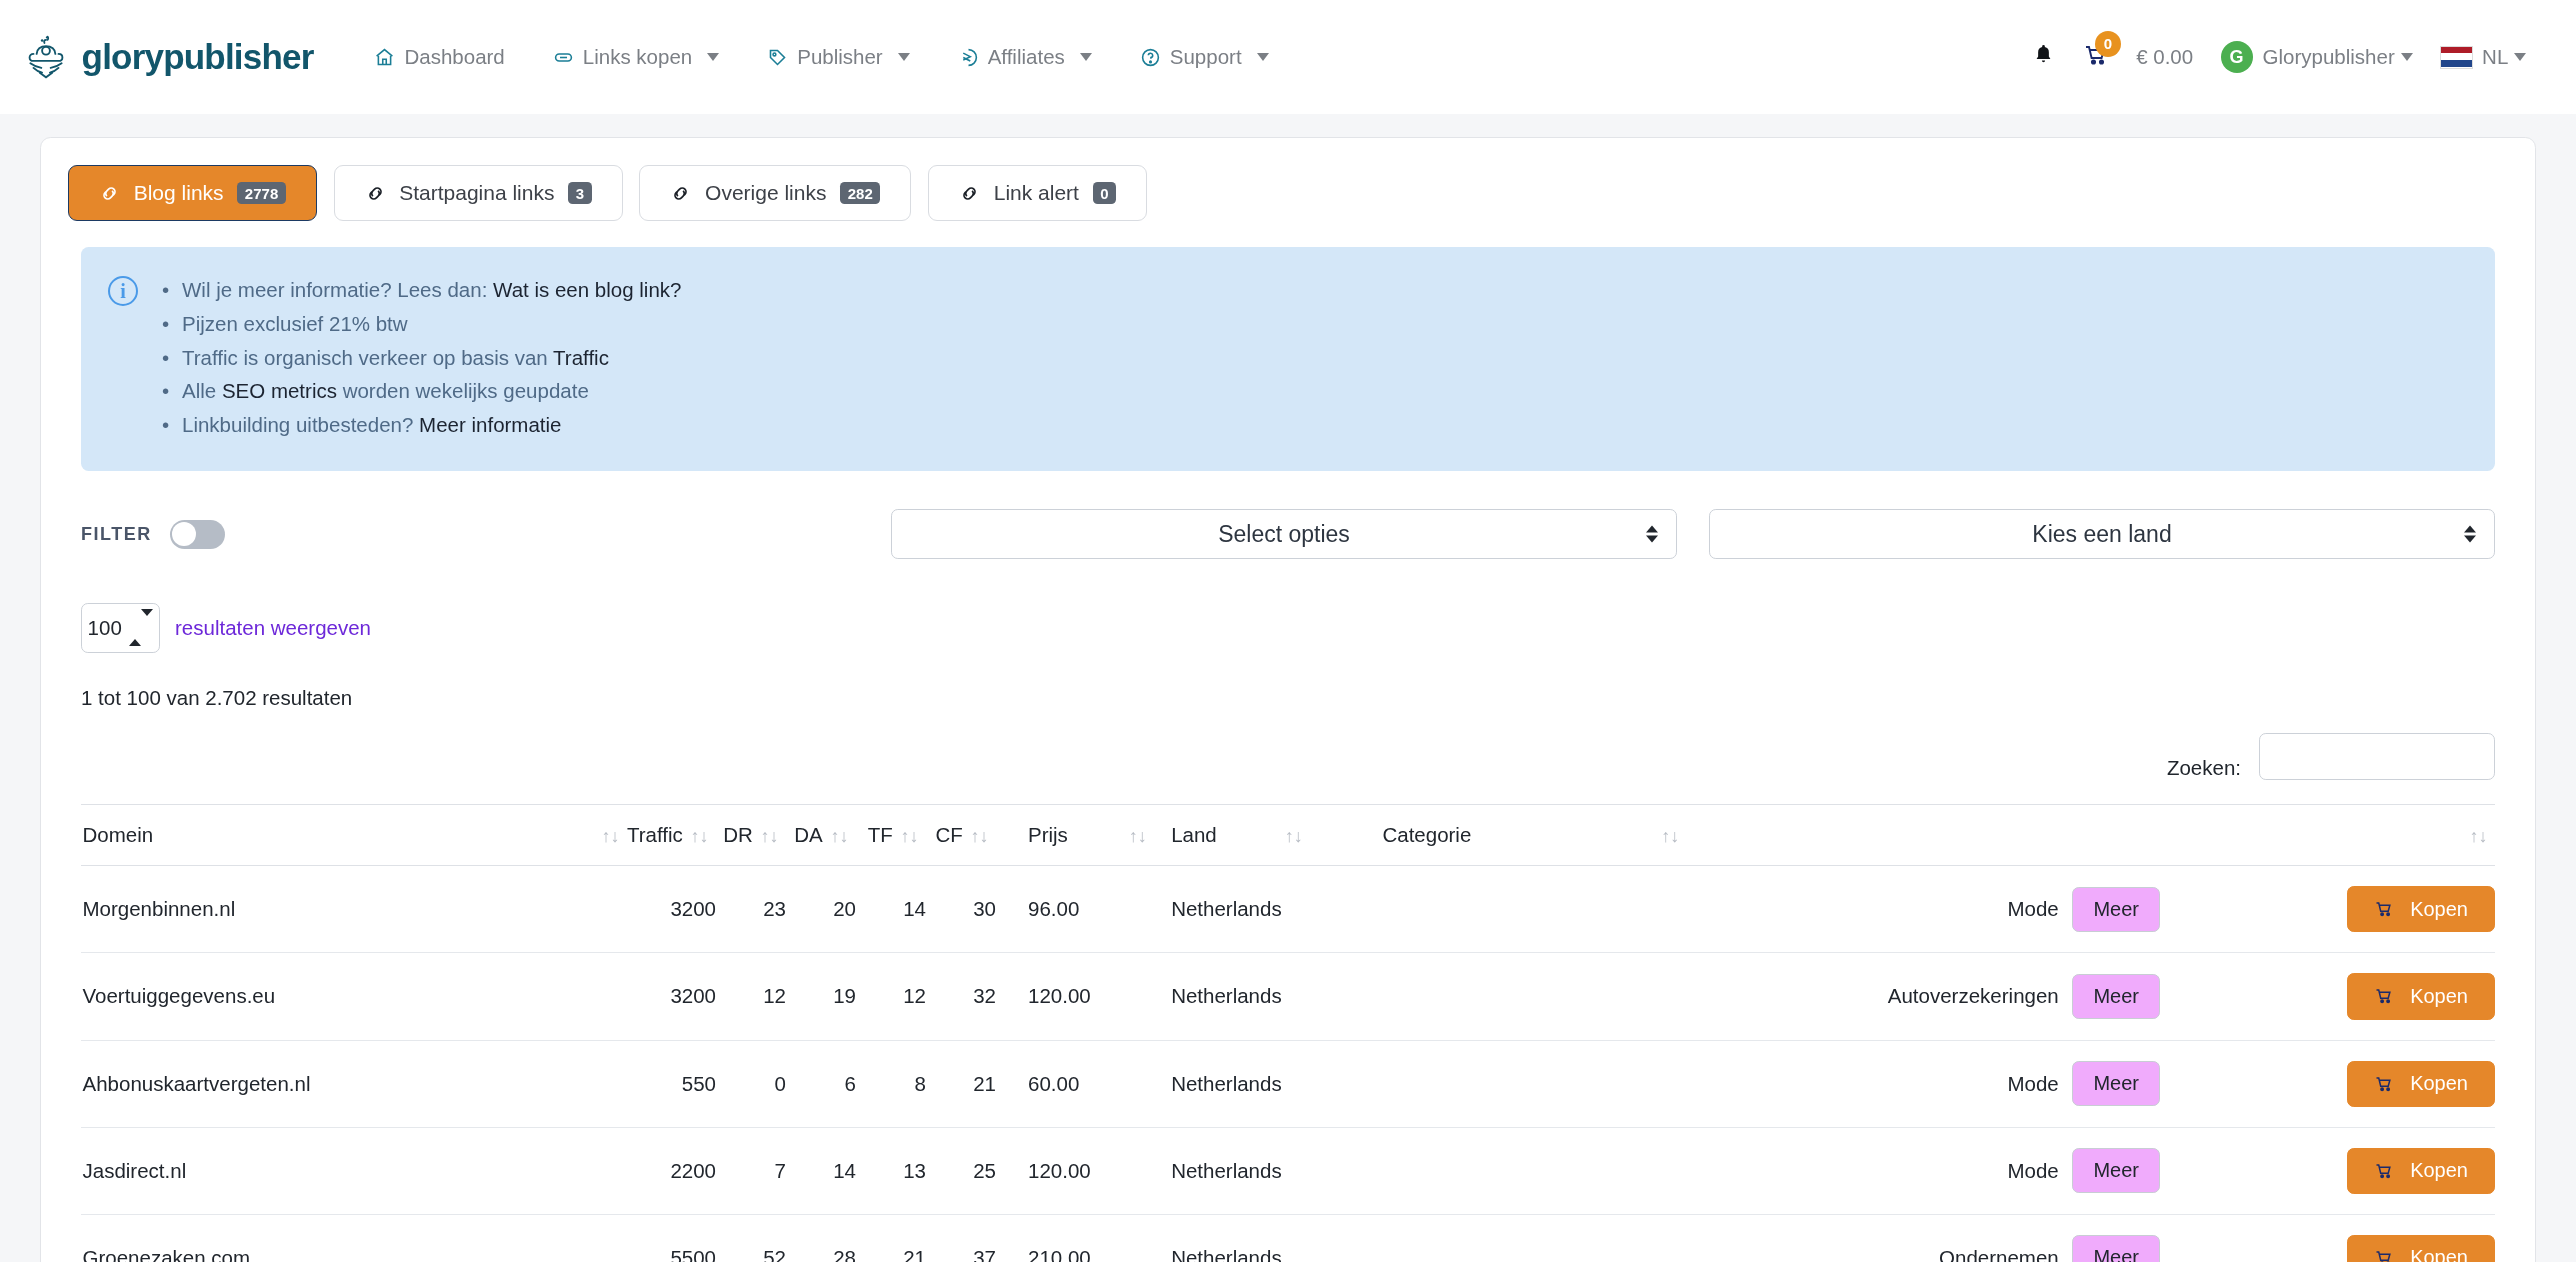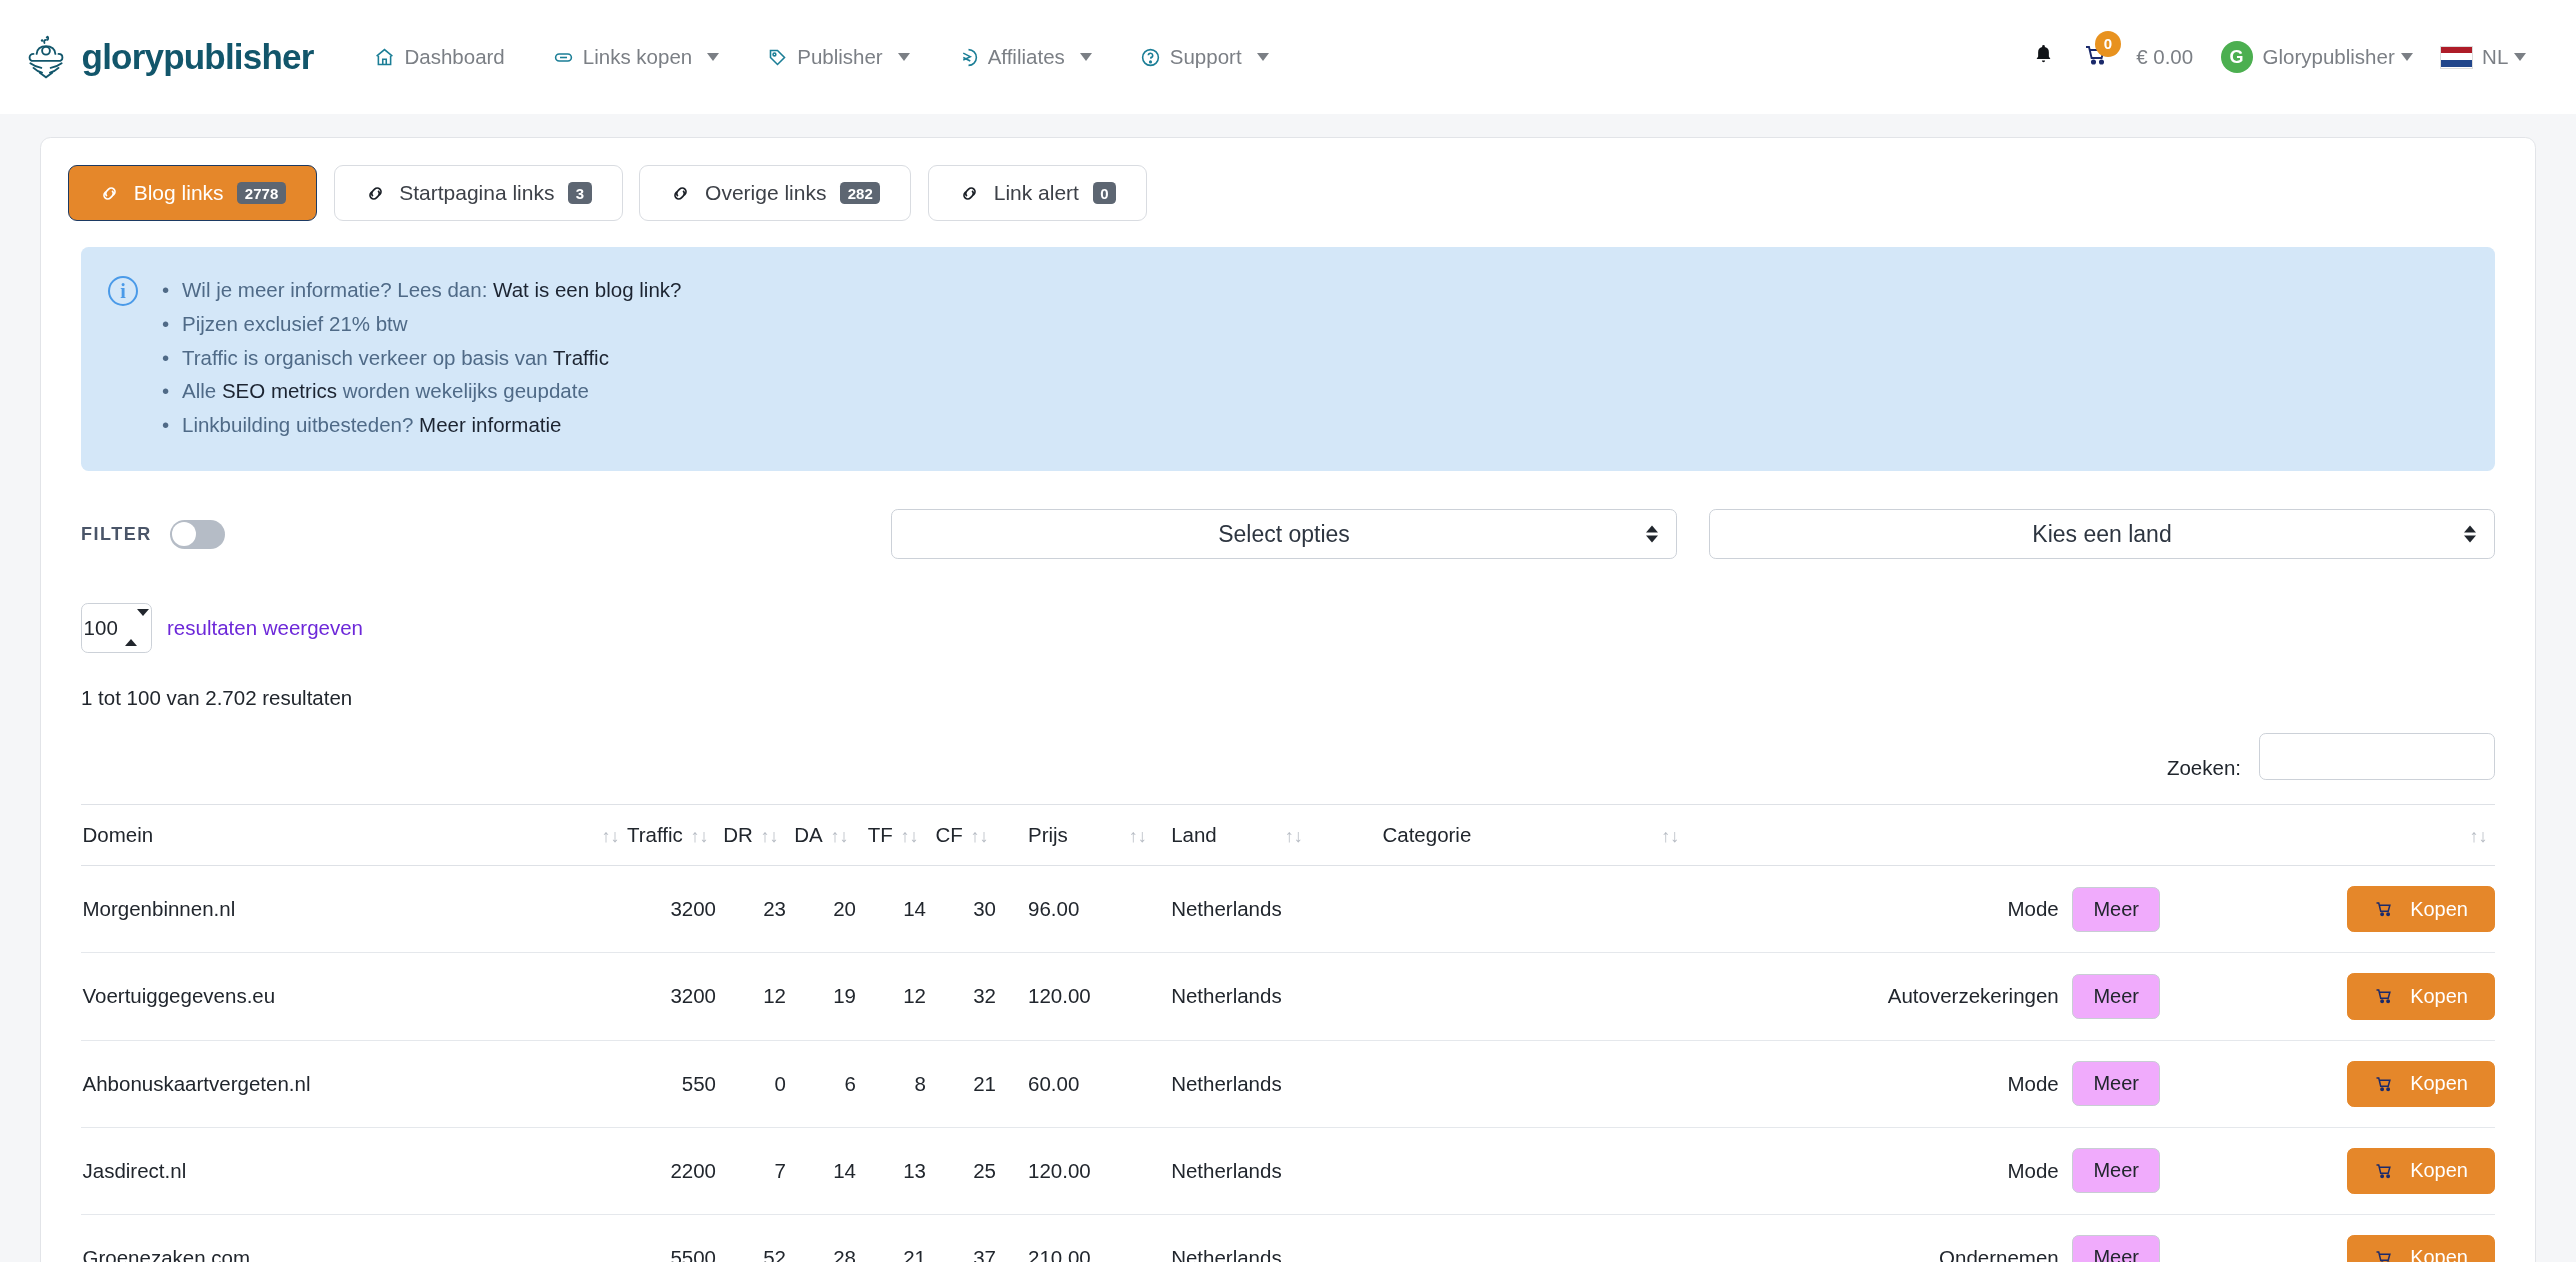--- a/index.html
+++ b/index.html
@@ -190,21 +190,21 @@
     width: 0; height: 0; border-left: 6px solid transparent;
     border-right: 6px solid transparent; border-top: 7.6px solid #21262d;
   }
 
   
   .length-row {
     display: flex; align-items: center;
     padding: 44px 40px 0 40px;
   }
   .length-select {
-    width: 71px; height: 50px;
+    width: 79px; height: 50px;
     border: 0.8px solid #ccd1d8; border-radius: 6.8px;
     background: #fff;
     display: flex; align-items: center; justify-content: center; gap: 7.6px;
     font-size: 20.5px; color: #21262d; cursor: pointer;
   }
   .length-text { font-size: 20.5px; color: #6d28d9; margin-left: 15px; }
   .result-info {
     font-size: 20.5px; color: #21262d;
     padding: 33px 40px 0 40px;
   }

